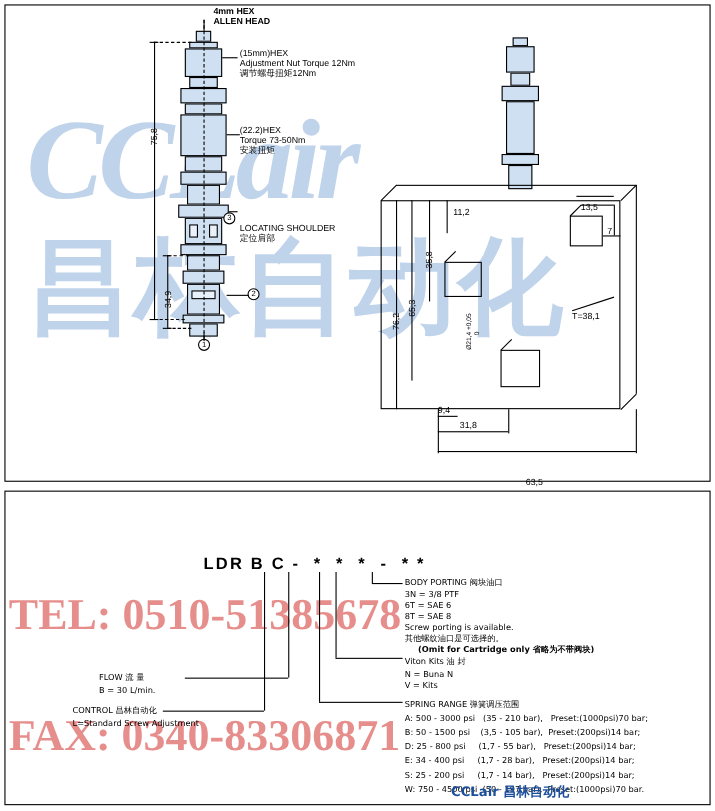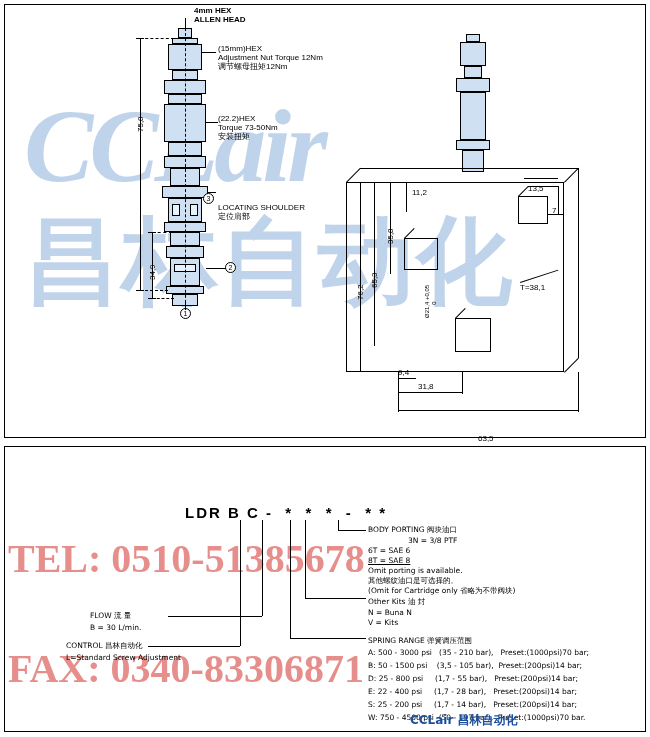--- a/index.html
+++ b/index.html
@@ -236,36 +236,36 @@
 <div class="ln hl" style="left:168px; top:616px; width:94px;"></div>
 
 <div class="ln vl" style="left:290px; top:520px; height:118px;"></div>
 <div class="ln hl" style="left:290px; top:638px; width:76px;"></div>
 <div class="ln vl" style="left:305px; top:520px; height:78px;"></div>
 <div class="ln hl" style="left:305px; top:598px; width:61px;"></div>
 <div class="ln vl" style="left:338px; top:520px; height:10px;"></div>
 <div class="ln hl" style="left:338px; top:530px; width:28px;"></div>
 
 <div class="leg cnf b" style="left:368px; top:525px;">BODY PORTING 阀块油口</div>
-<div class="leg cnf" style="left:368px; top:536px;margin-left:40px;">3N = 3/8 PTF</div>
+<div class="leg cnf" style="left:368px; top:536px;">3N = 3/8 PTF</div>
 <div class="leg cnf" style="left:368px; top:546px;">6T = SAE 6</div>
-<div class="leg cnf" style="left:368px; top:556px;text-decoration:underline;">8T = SAE 8</div>
-<div class="leg cnf" style="left:368px; top:566px;">Omit porting is available.</div>
+<div class="leg cnf" style="left:368px; top:556px;">8T = SAE 8</div>
+<div class="leg cnf" style="left:368px; top:566px;">Screw porting is available.</div>
 <div class="leg cnf" style="left:368px; top:576px;">其他螺纹油口是可选择的。</div>
-<div class="leg cnf" style="left:368px; top:586px;">(Omit for Cartridge only 省略为不带阀块)</div>
-
-<div class="leg cnf b" style="left:368px; top:597px;">Other Kits 油 封</div>
+<div class="leg cnf" style="left:380px; top:586px;font-weight:bold;">(Omit for Cartridge only 省略为不带阀块)</div>
+
+<div class="leg cnf b" style="left:368px; top:597px;">Viton Kits 油 封</div>
 <div class="leg cnf" style="left:368px; top:608px;">N = Buna N</div>
 <div class="leg cnf" style="left:368px; top:618px;">V = Kits</div>
 
 <div class="leg cnf b" style="left:368px; top:636px;">SPRING RANGE 弹簧调压范围</div>
 <div class="leg cnf" style="left:368px; top:648px;">A: 500 - 3000 psi   (35 - 210 bar),   Preset:(1000psi)70 bar;</div>
 <div class="leg cnf" style="left:368px; top:661px;">B: 50 - 1500 psi    (3,5 - 105 bar),  Preset:(200psi)14 bar;</div>
 <div class="leg cnf" style="left:368px; top:674px;">D: 25 - 800 psi     (1,7 - 55 bar),   Preset:(200psi)14 bar;</div>
-<div class="leg cnf" style="left:368px; top:687px;">E: 22 - 400 psi     (1,7 - 28 bar),   Preset:(200psi)14 bar;</div>
+<div class="leg cnf" style="left:368px; top:687px;">E: 34 - 400 psi     (1,7 - 28 bar),   Preset:(200psi)14 bar;</div>
 <div class="leg cnf" style="left:368px; top:700px;">S: 25 - 200 psi     (1,7 - 14 bar),   Preset:(200psi)14 bar;</div>
 <div class="leg cnf" style="left:368px; top:713px;">W: 750 - 4500 psi  (50 - 197 bar),  Preset:(1000psi)70 bar.</div>
 
 <div class="leg cnf b" style="left:90px; top:611px;">FLOW 流 量</div>
 <div class="leg cnf" style="left:90px; top:623px;">B = 30 L/min.</div>
 <div class="leg cnf b" style="left:66px; top:641px;">CONTROL 昌林自动化</div>
 <div class="leg cnf" style="left:66px; top:653px;">L=Standard Screw Adjustment</div>
 
 <div class="logo-bottom">CCLair 昌林自动化</div>
 

